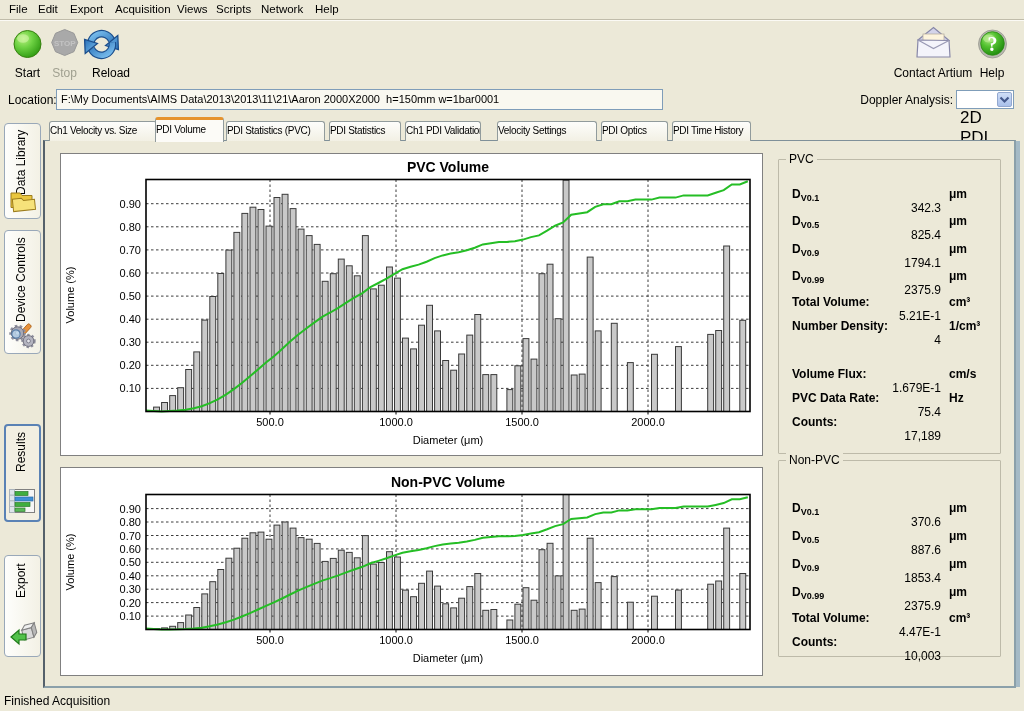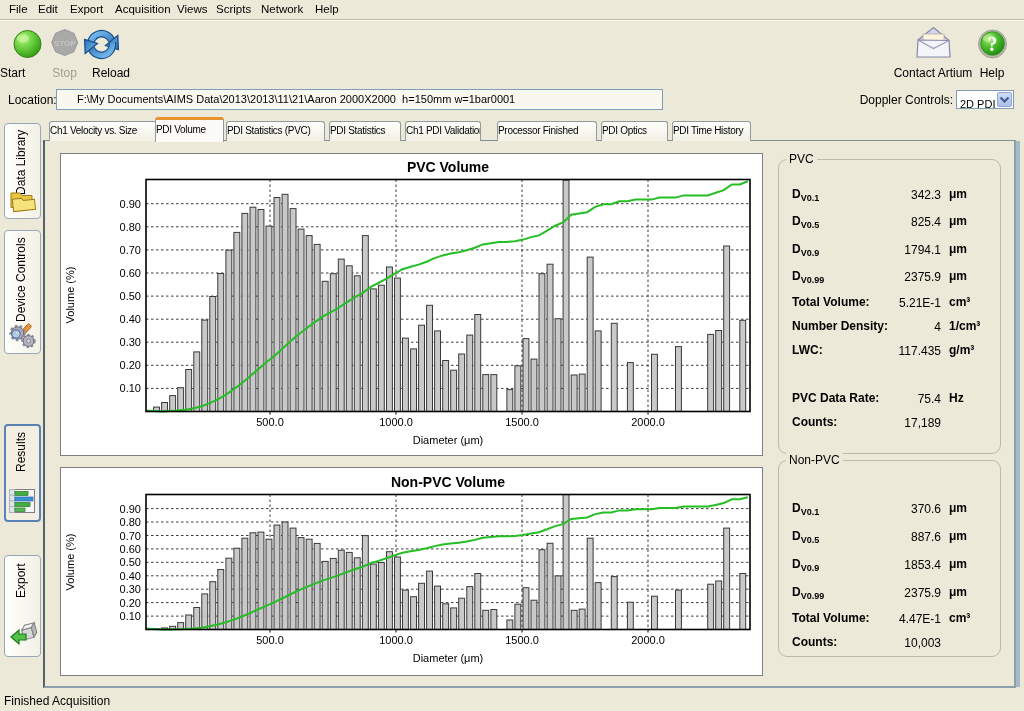--- a/index.html
+++ b/index.html
@@ -4,23 +4,23 @@
 *{margin:0;padding:0;box-sizing:border-box}
 html,body{width:1024px;height:711px;overflow:hidden;background:#ece9d8;font-family:"Liberation Sans",sans-serif;font-size:12px;color:#000}
 .abs{position:absolute}
 .menubar span{position:absolute;top:3px}
 .tab{position:absolute;top:121px;height:20px;background:linear-gradient(180deg,#fdfdfb,#f2f0e4);border:1px solid #919b9c;border-bottom:none;border-radius:3px 3px 0 0;text-align:left;line-height:18px;z-index:3;white-space:nowrap;font-size:10px;overflow:hidden;letter-spacing:-0.3px}
 .tab.sel{top:117px;height:25px;background:#fcfbf7;border-top:3px solid #e6932c;z-index:5;line-height:20px}
 .srow{position:absolute;left:0;width:100%;height:16px}
 .b{font-weight:bold}
 .sub{font-size:9px;font-weight:bold;vertical-align:-3px}
 .slab{position:absolute;left:14px;top:0}
-.sval{position:absolute;right:60px;top:1px}
+.sval{position:absolute;right:60px;top:14px}
 .sunit{position:absolute;left:171px;top:0}
-.gbox{position:absolute;border:1px solid #bdbaa9;border-radius:9px}
+.gbox{position:absolute;border:1px solid #bdbaa9;border-radius:1px}
 .glab{position:absolute;top:-8px;left:7px;background:#ece9d8;padding:0 3px}
 </style></head>
 <body>
 
 <div class="abs menubar" style="left:0;top:0;width:999px;height:19px;font-size:11.5px">
     <span style="left:9px">File</span>
     <span style="left:38px">Edit</span>
     <span style="left:70px">Export</span>
     <span style="left:115px">Acquisition</span>
     <span style="left:177px">Views</span>
@@ -68,31 +68,31 @@
   <polygon points="918,20 933.5,7.5 949,20.5 933.5,30" fill="#d4d4ea" stroke="#8888a8" stroke-width="1.2"></polygon>
   <rect x="923" y="14" width="21" height="9" fill="#fdf4dd" stroke="#b8b0a0" stroke-width="0.8"></rect>
   <polygon points="918,20 949,20.5 950,37 917,37" fill="#f4f4fb" stroke="#8888a8" stroke-width="1.2"></polygon>
   <polyline points="918,20 933.5,28.5 949,20.5" fill="none" stroke="#9a9ab5" stroke-width="1.2"></polyline>
  </g>
  <circle cx="992.5" cy="24" r="14" fill="#b8b8b0" stroke="#98988e" stroke-width="0.8"></circle>
  <circle cx="992.5" cy="23.5" r="11.8" fill="url(#hb)" stroke="#2a8a12" stroke-width="0.8"></circle>
  <ellipse cx="989" cy="18.5" rx="6" ry="4" fill="#c9f0a0" opacity="0.55"></ellipse>
  <text x="992.5" y="31" text-anchor="middle" font-size="20" font-weight="bold" fill="#ffffff" font-family="Liberation Serif, serif">?</text>
 </svg>
-<div class="abs" style="left:0;top:66px;width:55px;text-align:left">Start</div>
+<div class="abs" style="left:0;top:66px;width:55px;text-align:center">Start</div>
 <div class="abs" style="left:37px;top:66px;width:55px;text-align:center;color:#a0a090">Stop</div>
 <div class="abs" style="left:74px;top:66px;width:56px;text-align:right">Reload</div>
 <div class="abs" style="left:863px;top:66px;width:140px;text-align:center">Contact Artium</div>
 <div class="abs" style="left:962px;top:66px;width:60px;text-align:center">Help</div>
 
 <div class="abs" style="left:8px;top:93px">Location:</div>
-<div class="abs" style="left:56px;top:89px;width:607px;height:21px;background:#f9f8f0;border:1px solid #7f9db9;line-height:19px;padding-left:20px;white-space:nowrap;font-size:11px">F:\My Documents\AIMS Data\2013\2013\11\21\Aaron 2000X2000&nbsp;&nbsp;h=150mm w=1bar0001</div>
-<div class="abs" style="left:790px;top:93px;width:163px;text-align:right">Doppler Controls:</div>
+<div class="abs" style="left:56px;top:89px;width:607px;height:21px;background:#f9f8f0;border:1px solid #7f9db9;line-height:19px;padding-left:4px;white-space:nowrap;font-size:11px">F:\My Documents\AIMS Data\2013\2013\11\21\Aaron 2000X2000&nbsp;&nbsp;h=150mm w=1bar0001</div>
+<div class="abs" style="left:790px;top:93px;width:163px;text-align:right">Doppler Analysis:</div>
 <div class="abs" style="left:956px;top:90px;width:58px;height:19px;background:#fff;border:1px solid #7f9db9">
-  <span style="position:absolute;left:3px;top:7px;font-size:11px">2D PDI</span>
+  <span style="position:absolute;left:3px;top:17px;font-size:17px">2D PDI</span>
   <span style="position:absolute;right:1px;top:1px;width:15px;height:15px;background:linear-gradient(180deg,#cfdef7,#a9c0ea);border:1px solid #93a8cf;border-radius:2px"></span>
   <svg style="position:absolute;right:3px;top:5px" width="11" height="8" xmlns="http://www.w3.org/2000/svg">
       <path d="M1.5 1.5 L5.5 5.5 L9.5 1.5" fill="none" stroke="#44598c" stroke-width="2.2"></path>
     </svg>
 </div>
 
 <div class="abs" style="left:4px;top:123px;width:37px;height:96px;border:1px solid #99a8b9;border-radius:4px;background:linear-gradient(90deg,#fefefc,#f3f1e5)"></div>
 <div class="abs" style="left:4px;top:230px;width:37px;height:124px;border:1px solid #99a8b9;border-radius:4px;background:linear-gradient(90deg,#fefefc,#f3f1e5)"></div>
 <div class="abs" style="left:4px;top:424px;width:37px;height:98px;border:2px solid #5a82b5;border-radius:4px;background:#f2efe2"></div>
 <div class="abs" style="left:4px;top:555px;width:37px;height:102px;border:1px solid #99a8b9;border-radius:4px;background:linear-gradient(90deg,#fefefc,#f3f1e5)"></div>
@@ -138,21 +138,21 @@
  <path d="M3 17 l8 -7 0 4 7 0 0 6 -7 0 0 4 Z" fill="#52c14a" stroke="#1e7a18" stroke-width="1.2"></path>
 </svg>
 
 <div class="abs" style="left:43px;top:140px;width:973px;height:548px;background:#ece9d8;border-left:2px solid #55616b;border-top:1px solid #7f9099;border-right:2px solid #8ba0aa;border-bottom:2px solid #8ba0aa;z-index:1"></div>
 <div class="abs" style="left:1016px;top:141px;width:4px;height:546px;background:#a5bac6;z-index:2"></div>
 <div class="tab" style="left:49px;width:108px">Ch1 Velocity vs. Size</div>
 <div class="tab sel" style="left:155px;width:69px">PDI Volume</div>
 <div class="tab" style="left:226px;width:99px">PDI Statistics (PVC)</div>
 <div class="tab" style="left:329px;width:72px">PDI Statistics</div>
 <div class="tab" style="left:405px;width:76px">Ch1 PDI Validation</div>
-<div class="tab" style="left:497px;width:100px">Processor Finished</div>
+<div class="tab" style="left:497px;width:100px">Velocity Settings</div>
 <div class="tab" style="left:601px;width:67px">PDI Optics</div>
 <div class="tab" style="left:672px;width:79px">PDI Time History</div>
 
 <div class="abs" style="left:60px;top:153px;width:703px;height:303px;background:#fff;border:1px solid #808080;z-index:4"></div>
 <div class="abs" style="left:60px;top:467px;width:703px;height:209px;background:#fff;border:1px solid #808080;z-index:4"></div>
 <div class="abs" style="left:60px;top:153px;width:703px;height:303px;z-index:6">
     <svg width="701" height="301" style="position:absolute;left:0;top:0" xmlns="http://www.w3.org/2000/svg">
       <rect x="86.0" y="26.5" width="604.0" height="232.0" fill="#ffffff" stroke="none"></rect>
       <g stroke="#3c3c3c" stroke-width="1" stroke-dasharray="2.5,2.5">
         <line x1="86.0" y1="235.4" x2="690.0" y2="235.4"></line>
@@ -400,24 +400,24 @@
     <div class="srow" style="top:136px">
       <span class="slab"><span class="b">Total Volume:</span></span>
       <span class="sval">5.21E-1</span>
       <span class="sunit b">cm³</span>
     </div>
     <div class="srow" style="top:160px">
       <span class="slab"><span class="b">Number Density:</span></span>
       <span class="sval">4</span>
       <span class="sunit b">1/cm³</span>
     </div>
-    <div class="srow" style="top:184px">
-      <span class="slab"><span class="b">LWC:</span></span>
-      <span class="sval">117.435</span>
-      <span class="sunit b">g/m³</span>
+    <div class="srow" style="top:208px">
+      <span class="slab"><span class="b">Volume Flux:</span></span>
+      <span class="sval">1.679E-1</span>
+      <span class="sunit b">cm/s</span>
     </div>
     <div class="srow" style="top:232px">
       <span class="slab"><span class="b">PVC Data Rate:</span></span>
       <span class="sval">75.4</span>
       <span class="sunit b">Hz</span>
     </div>
     <div class="srow" style="top:256px">
       <span class="slab"><span class="b">Counts:</span></span>
       <span class="sval">17,189</span>
       <span class="sunit b"></span>

